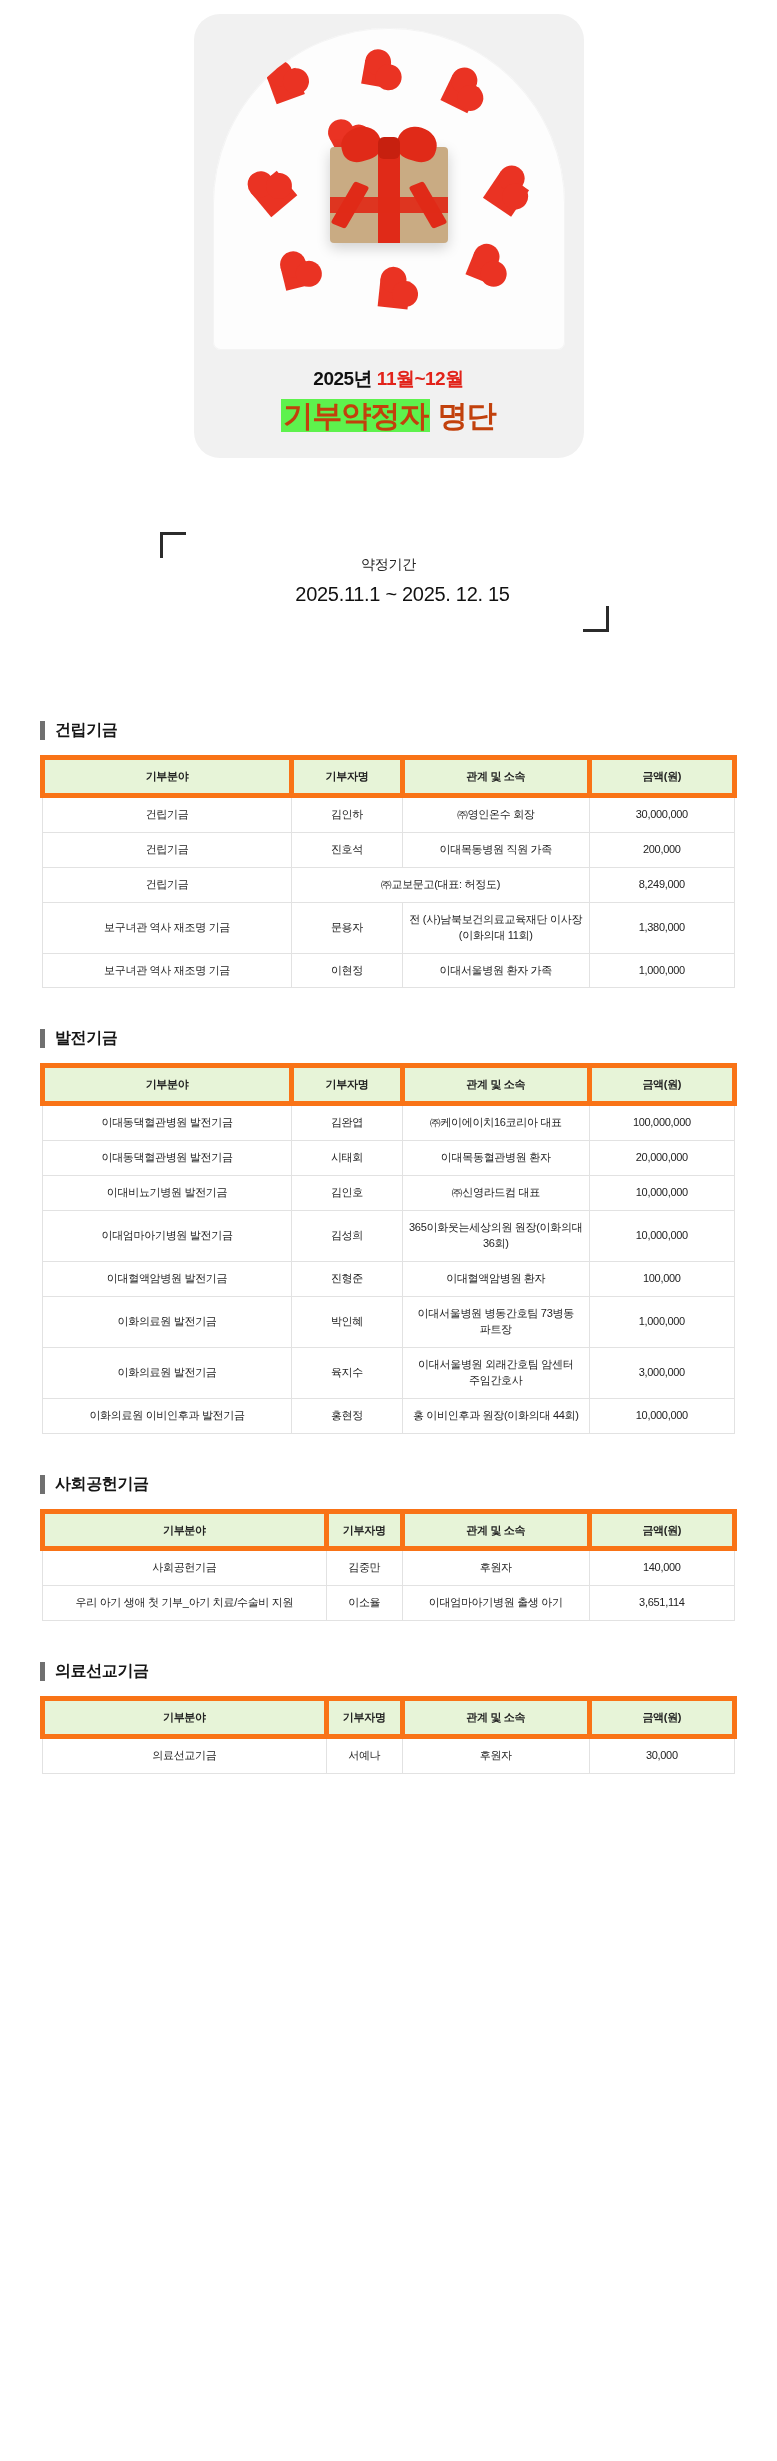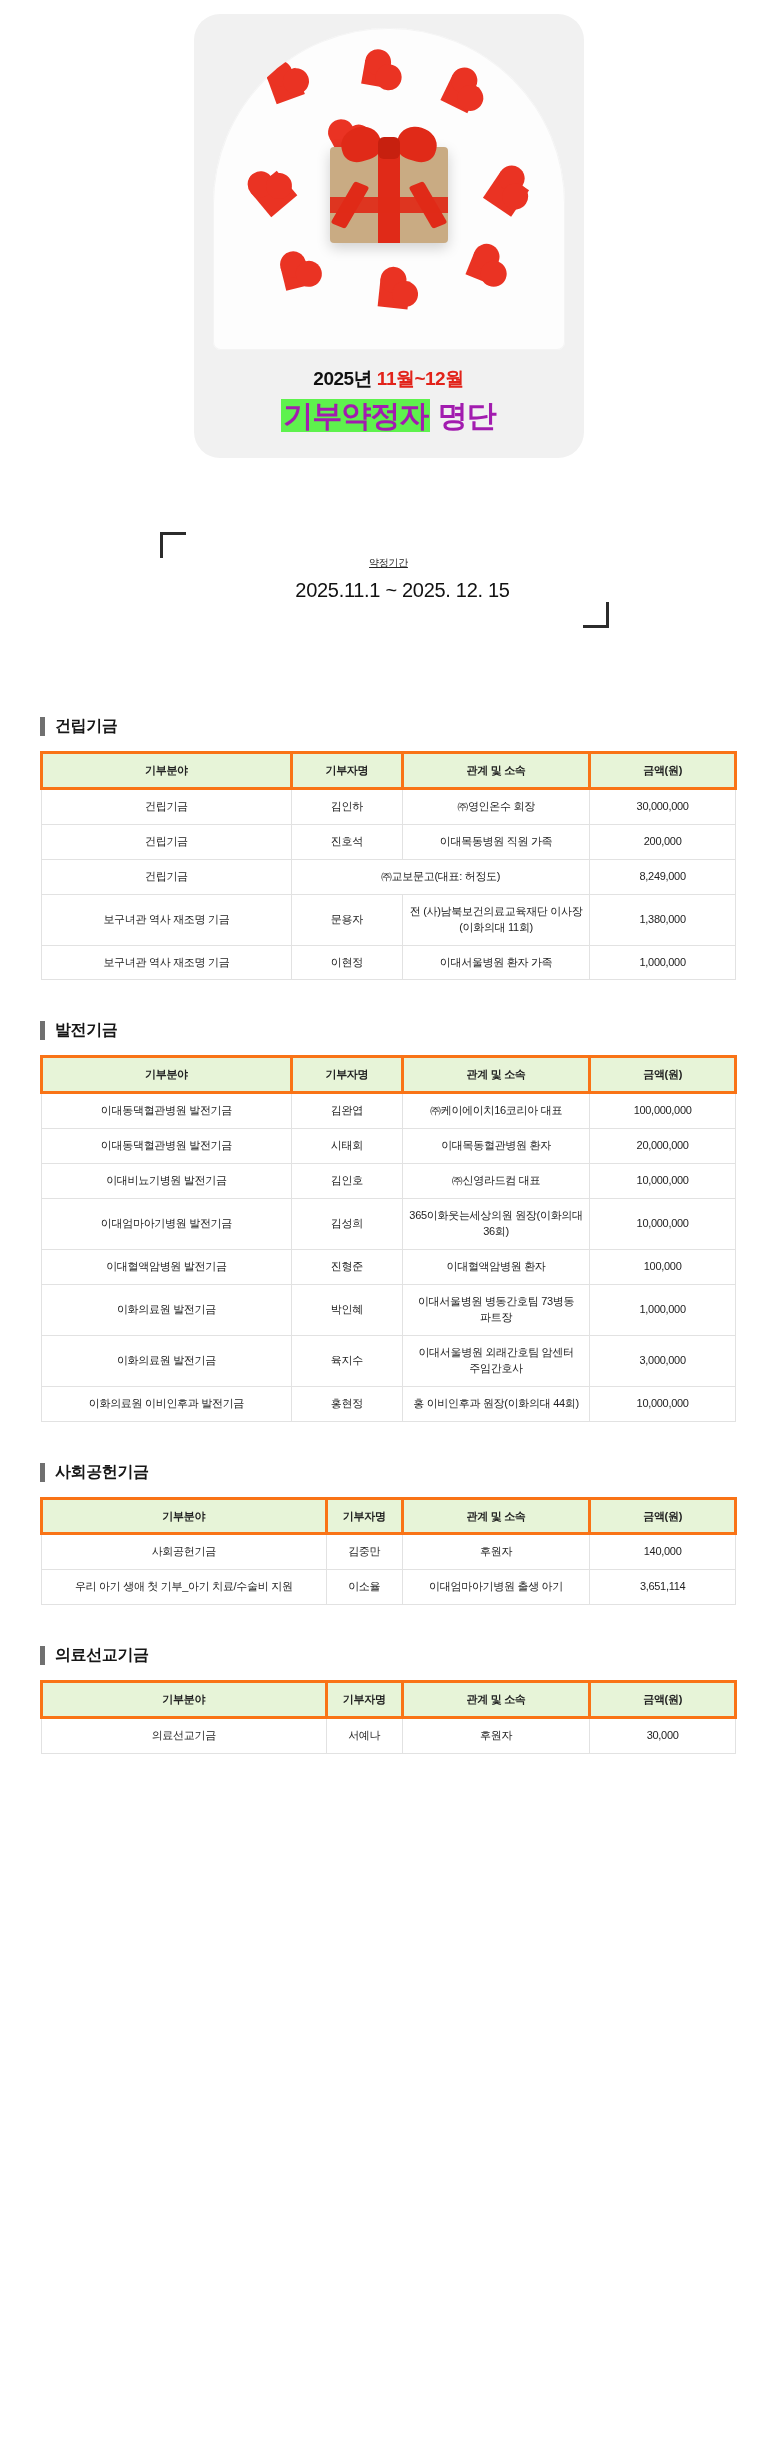--- a/index.html
+++ b/index.html
@@ -133,21 +133,21 @@
     font-size: 19px;
     font-weight: bold;
     color: #111111;
     letter-spacing: -0.5px;
   }
   .hero-title-1 .accent { color: #e2231a; }
   .hero-title-2 {
     margin-top: 7px;
     font-size: 30px;
     font-weight: bold;
-    color: #a21caf;
+    color: #c2410c;
     letter-spacing: -1px;
     line-height: 1.1;
   }
   .hero-title-2 .hl {
     background: #5ef24d;
     padding: 0 2px;
   }
 
   
   .period-wrap {
@@ -158,24 +158,23 @@
   }
   .corner {
     position: absolute;
     width: 26px;
     height: 26px;
     border: 3px solid #2b2b2b;
   }
   .corner.tl { top: 0; left: 160px; border-right: none; border-bottom: none; }
   .corner.br { bottom: 0; right: 168px; border-left: none; border-top: none; }
   .period-label {
-    font-size: 10px;
+    font-size: 14px;
     color: #222222;
     letter-spacing: -0.3px;
-    text-decoration: underline;
   }
   .period-value {
     margin-top: 9px;
     font-size: 20px;
     color: #111111;
     letter-spacing: -0.3px;
     margin-left: 28px;
   }
 
   
@@ -203,21 +202,21 @@
   table.donor {
     width: 100%;
     border-collapse: collapse;
     font-size: 11px;
     color: #222222;
     table-layout: fixed;
     margin-bottom: 40px;
   }
   table.donor th {
     background: #e7f4d8;
-    border: 3px solid #f97316;
+    border: 5px solid #f97316;
     font-weight: bold;
     padding: 9px 4px;
     text-align: center;
     letter-spacing: -0.3px;
     line-height: 1.35;
   }
   table.donor td {
     border: 1px solid #e2e2e2;
     padding: 9px 6px;
     text-align: center;

